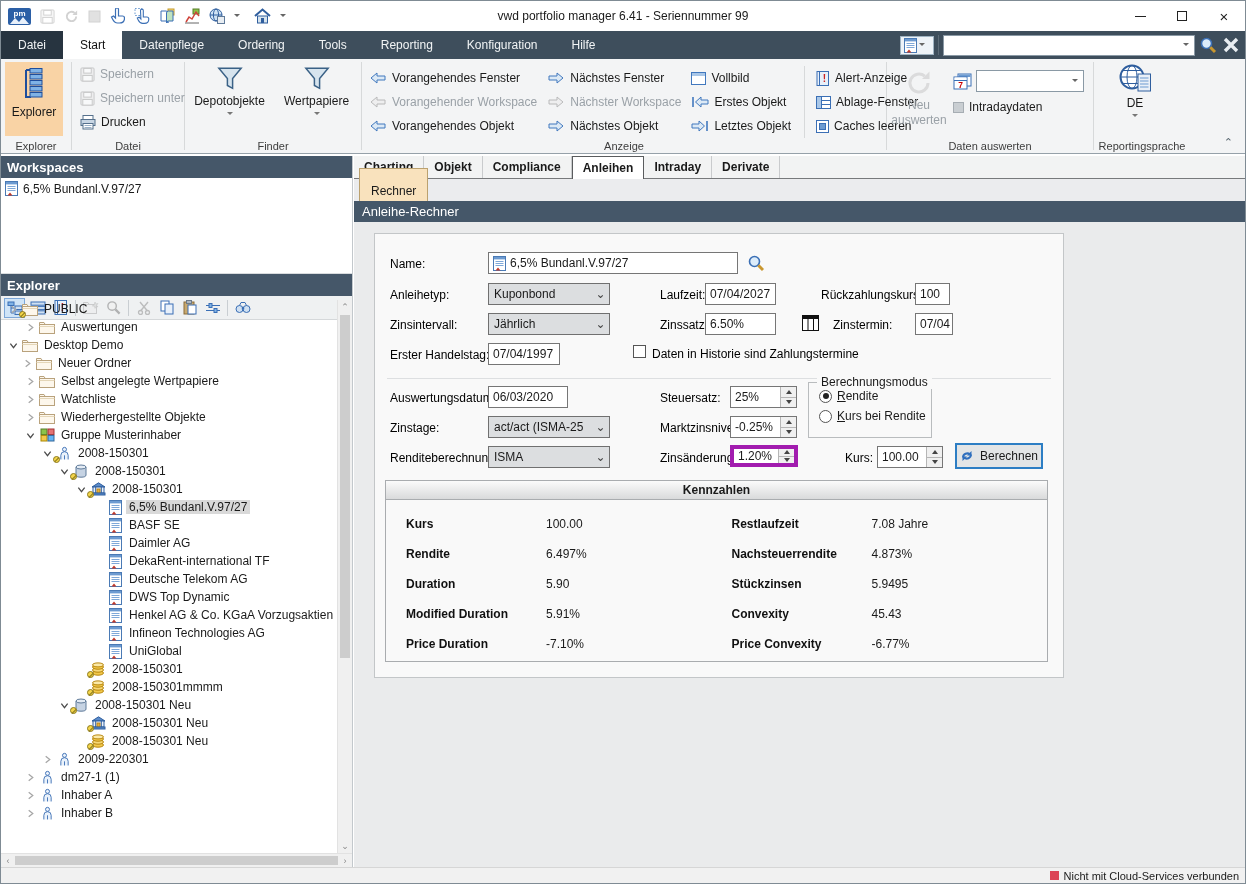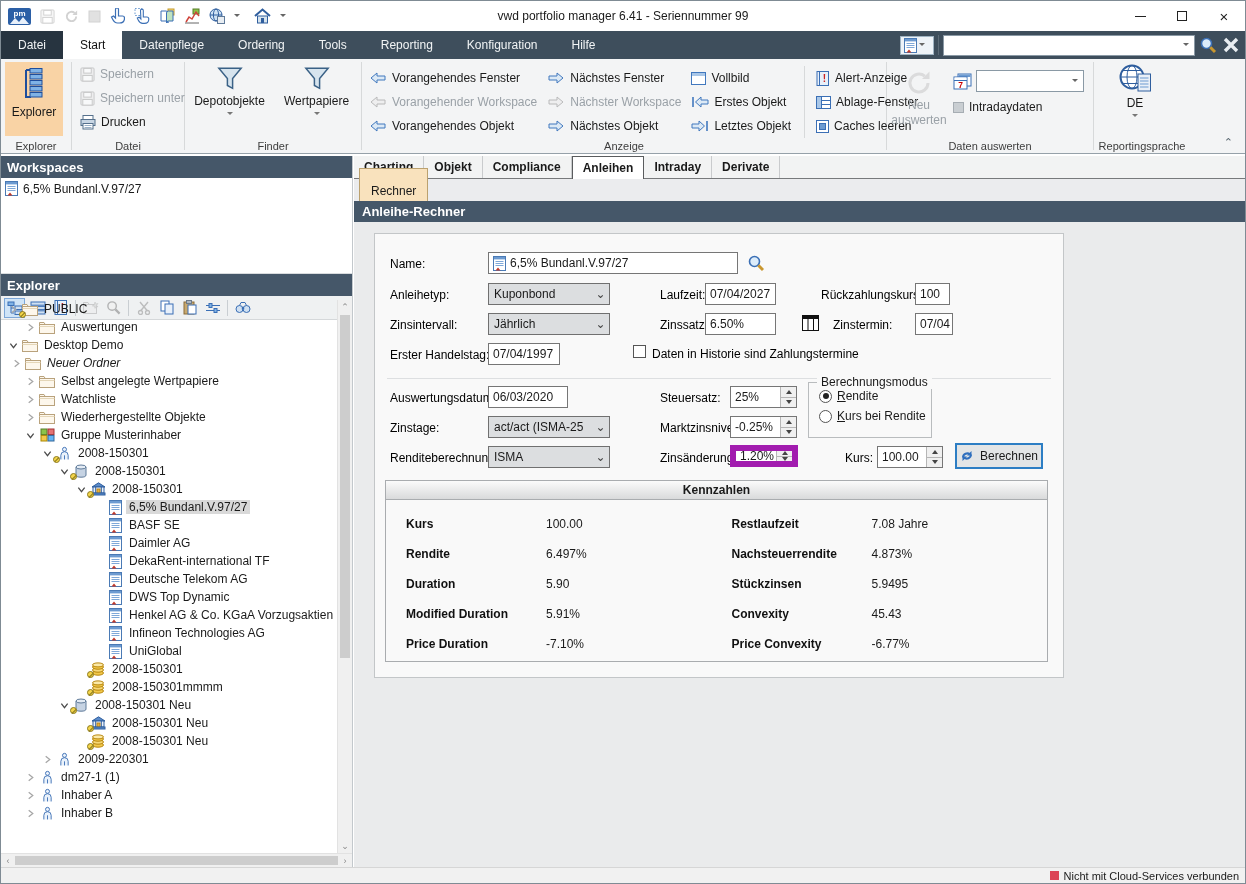--- a/index.html
+++ b/index.html
@@ -80,31 +80,31 @@
   .hthumb { position:absolute; left:14px; right:14px; top:2px; bottom:2px; background:#cdcdcd; }
   .harrow { position:absolute; top:0; bottom:0; width:14px; display:flex; align-items:center; justify-content:center; color:#888; font-size:9px; }
 
   
   .main-panel { position:absolute; top:155px; left:353px; right:0; bottom:16px; background:#eaebec; }
   .tabs-row { height:23px; display:flex; align-items:stretch; background:#f2f3f3; border-bottom:1px solid #77797b; }
   .main-tab { padding:0 10px; display:flex; align-items:center; font-weight:bold; font-size:12px; border-right:1px solid #c9cbcd; }
   .main-tab.active { background:#fff; border:1px solid #5a5c5e; border-bottom:none; margin-bottom:-1px; }
   .subtab-row { height:22px; display:flex; align-items:flex-end; background:#ebecee; }
   .subtab { margin-left:5px; padding:15px 11px 3px; background:#f9e2bd; border:1px solid #bba16f; border-bottom:none; font-size:12px; }
-  .section-hdr { height:21px; background:#455769; color:#fff; font-weight:bold; font-size:13px; display:flex; align-items:center; padding-left:8px; }
+  .section-hdr { height:21px; background:#455769; color:#fff; font-weight:normal; font-size:13px; display:flex; align-items:center; padding-left:8px; }
   .content { position:absolute; top:66px; left:0; right:0; bottom:0; background:#eaebec; }
 
   .form-panel { position:absolute; left:20px; top:11px; width:690px; height:445px; background:#f9f9f9; border:1px solid #c3c6c8; }
   .flabel { position:absolute; font-size:12px; color:#000; }
   .tb { position:absolute; height:22px; background:#fff; border:1px solid #767676; font-size:12px; padding:0 4px; display:flex; align-items:center; }
   .combo { position:absolute; height:22px; background:#dcdee0; border:1px solid #707070; font-size:12px; display:flex; align-items:center; }
   .combo .txt { flex:1; padding-left:5px; overflow:hidden; white-space:nowrap; }
   .combo .chev { flex:0 0 17px; display:flex; justify-content:center; color:#444; }
   .spin { position:absolute; height:22px; display:flex; border:1px solid #767676; background:#fff; }
-  .spin.focus { border:6px solid #a21caf; }
+  .spin.focus { border:4px solid #a21caf; }
   .spin .val { flex:1; display:flex; align-items:center; padding-left:4px; font-size:12px; background:#fff; }
   .spin .btns { flex:0 0 16px; display:flex; flex-direction:column; border-left:1px solid #b6b6b6; }
   .spin .btns div { flex:1; display:flex; align-items:center; justify-content:center; background:#f0f0f0; }
   .spin .btns div + div { border-top:1px solid #b6b6b6; }
   .tri-up { width:0; height:0; border:3px solid transparent; border-bottom:4px solid #444; margin-top:-3px; }
   .tri-dn { width:0; height:0; border:3px solid transparent; border-top:4px solid #444; margin-bottom:-3px; }
   .checkbox { position:absolute; width:13px; height:13px; background:#fff; border:1px solid #555; }
   .groupbox { position:absolute; border:1px solid #b9bcbe; }
   .groupbox .gb-title { position:absolute; top:-8px; left:8px; background:#f9f9f9; padding:0 4px; font-size:12px; }
   .radio-row { display:flex; align-items:center; gap:5px; margin:6px 0 0 10px; font-size:12px; }
@@ -685,21 +685,21 @@
           </span>
           <span class="tree-ic">
             <svg width="16" height="13" viewBox="0 0 16 13">
               <path d="M0.5 3.5 v-2 h4.5 l1.2 2" fill="#fdf7ec" stroke="#b9a27c"></path>
               <rect x="0.5" y="3.5" width="15" height="9" fill="#fdf7ec" stroke="#b9a27c"></rect>
               <line x1="0.5" y1="5.5" x2="15.5" y2="5.5" stroke="#e4d6b8"></line>
             </svg>
           </span>
           <span class="tree-label">Desktop Demo</span>
         </div>
-        <div class="tree-row" style="padding-left: 9px; font-style: italic;">
+        <div class="tree-row" style="padding-left: 20px;">
           <span class="exp">
             <svg width="9" height="9" viewBox="0 0 10 10">
               <path d="M3 1.5 L7.5 5 L3 8.5" fill="none" stroke="#a6a6a6" stroke-width="1.4"></path>
             </svg>
           </span>
           <span class="tree-ic">
             <svg width="16" height="13" viewBox="0 0 16 13">
               <path d="M0.5 3.5 v-2 h4.5 l1.2 2" fill="#fdf7ec" stroke="#b9a27c"></path>
               <rect x="0.5" y="3.5" width="15" height="9" fill="#fdf7ec" stroke="#b9a27c"></rect>
               <line x1="0.5" y1="5.5" x2="15.5" y2="5.5" stroke="#e4d6b8"></line>

